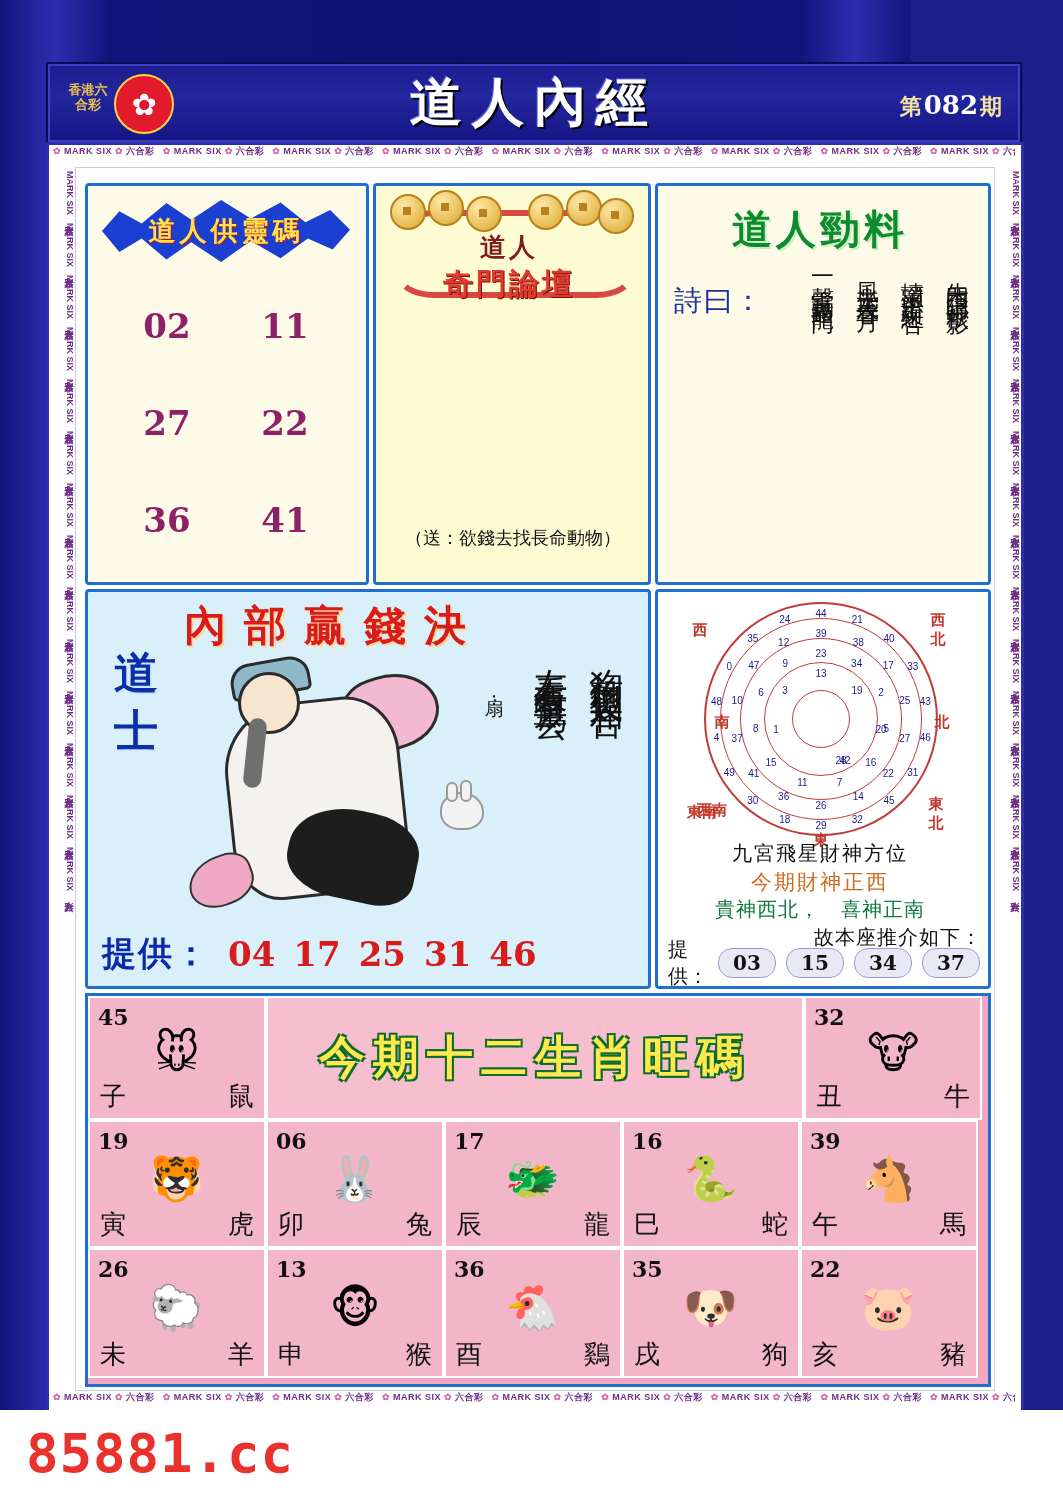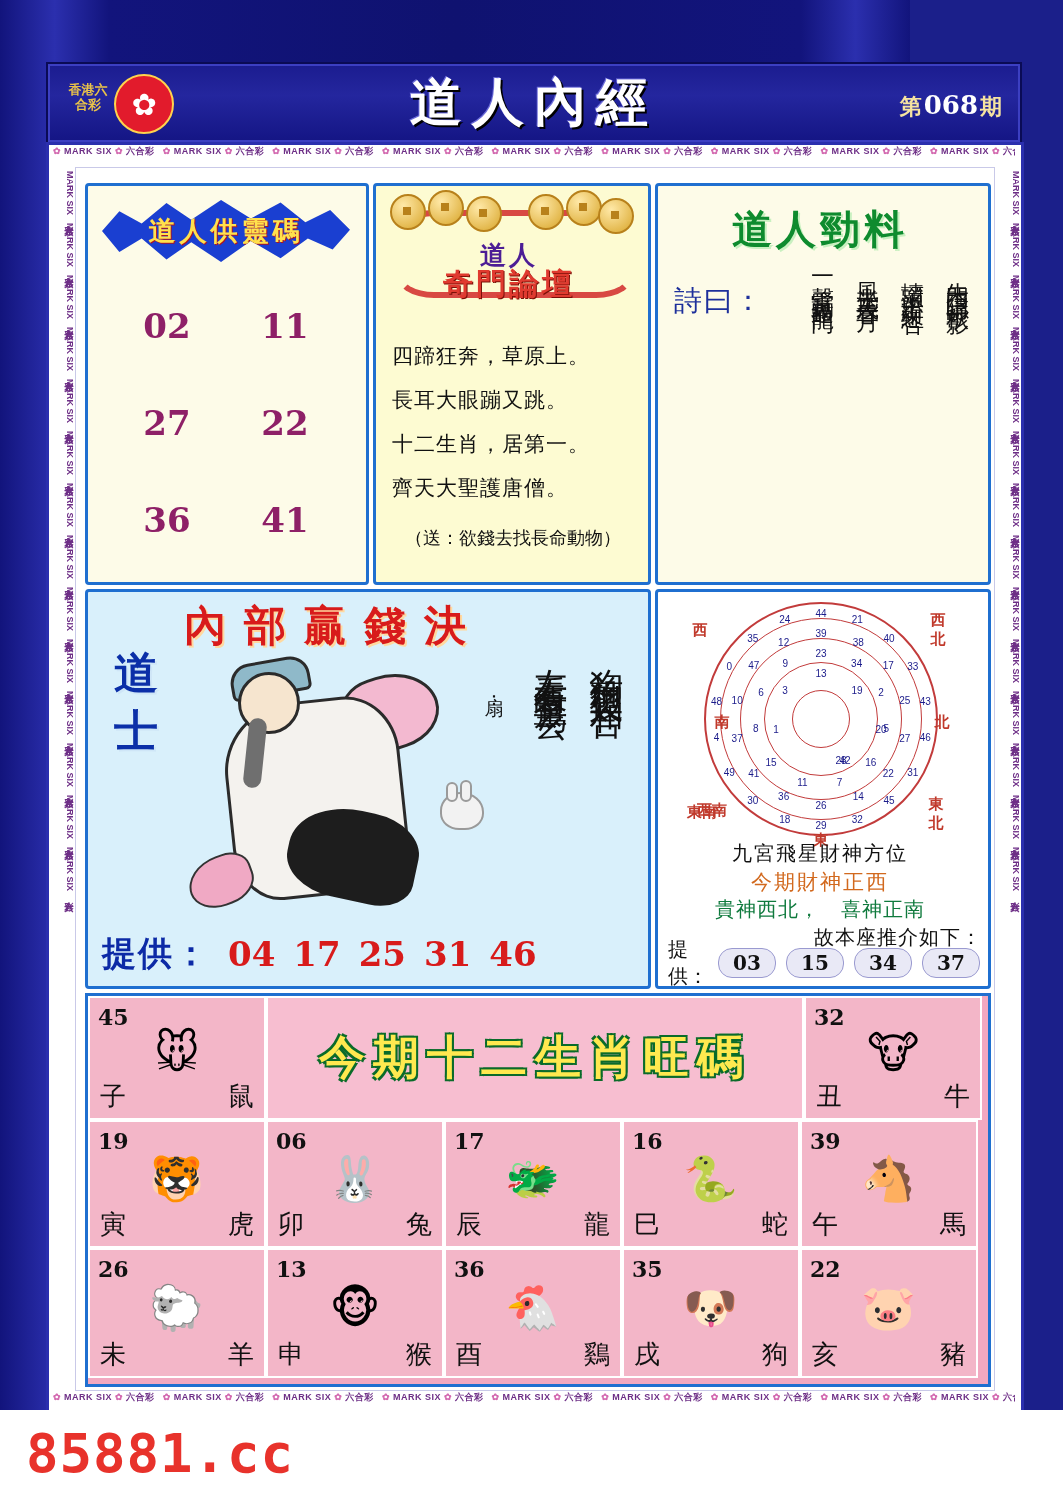--- a/index.html
+++ b/index.html
@@ -116,22 +116,22 @@
   }
   .coin:after{
     content:"";position:absolute;left:11px;top:11px;width:8px;height:8px;background:#b8811b;
   }
   .ribbon{
     position:absolute;left:18px;top:20px;width:230px;height:76px;
     border:6px solid #d22b2b;border-radius:40px/26px;
     border-left-color:transparent;border-right-color:transparent;opacity:.85;
   }
   .coin-title1{
-    position:absolute;left:0;top:48px;width:266px;text-align:center;
-    font-family:Liberation Mono, monospace;font-size:26px;font-weight:bold;color:#4c1d95;
+    position:absolute;left:0;top:40px;width:266px;text-align:center;
+    font-family:Liberation Mono, monospace;font-size:26px;font-weight:bold;color:#7f1d1d;
     letter-spacing:3px;
   }
   .coin-title2{
     position:absolute;left:0;top:74px;width:266px;text-align:center;
     font-family:"DejaVu Serif","Liberation Serif",serif;font-size:30px;font-weight:bold;color:#e03a2f;
     letter-spacing:3px;text-shadow:1px 1px 0 #7a1008;
   }
   .poem-lines{
     position:absolute;left:16px;top:148px;width:240px;
     font-family:"DejaVu Serif","Liberation Serif",serif;
@@ -343,21 +343,21 @@
 
 <div class="page">
 
   <div class="header">
     <div class="hdr-logo">
       <div class="lg-txt">香港六合彩</div>
       <div class="bauhinia">✿</div>
     </div>
     <div class="hdr-title">道人內經</div>
     <div class="hdr-issue">
-      <span>第</span><span class="num">068</span><span>期</span>
+      <span>第</span><span class="num">082</span><span>期</span>
     </div>
   </div>
 
   <div class="body-frame">
 
     <div class="mark-strip mark-top" id="markTop"><span class="mk"><span class="flower">✿</span> MARK SIX <span class="flower">✿</span> 六合彩 </span><span class="mk"><span class="flower">✿</span> MARK SIX <span class="flower">✿</span> 六合彩 </span><span class="mk"><span class="flower">✿</span> MARK SIX <span class="flower">✿</span> 六合彩 </span><span class="mk"><span class="flower">✿</span> MARK SIX <span class="flower">✿</span> 六合彩 </span><span class="mk"><span class="flower">✿</span> MARK SIX <span class="flower">✿</span> 六合彩 </span><span class="mk"><span class="flower">✿</span> MARK SIX <span class="flower">✿</span> 六合彩 </span><span class="mk"><span class="flower">✿</span> MARK SIX <span class="flower">✿</span> 六合彩 </span><span class="mk"><span class="flower">✿</span> MARK SIX <span class="flower">✿</span> 六合彩 </span><span class="mk"><span class="flower">✿</span> MARK SIX <span class="flower">✿</span> 六合彩 </span></div>
     <div class="mark-strip mark-bot" id="markBot"><span class="mk"><span class="flower">✿</span> MARK SIX <span class="flower">✿</span> 六合彩 </span><span class="mk"><span class="flower">✿</span> MARK SIX <span class="flower">✿</span> 六合彩 </span><span class="mk"><span class="flower">✿</span> MARK SIX <span class="flower">✿</span> 六合彩 </span><span class="mk"><span class="flower">✿</span> MARK SIX <span class="flower">✿</span> 六合彩 </span><span class="mk"><span class="flower">✿</span> MARK SIX <span class="flower">✿</span> 六合彩 </span><span class="mk"><span class="flower">✿</span> MARK SIX <span class="flower">✿</span> 六合彩 </span><span class="mk"><span class="flower">✿</span> MARK SIX <span class="flower">✿</span> 六合彩 </span><span class="mk"><span class="flower">✿</span> MARK SIX <span class="flower">✿</span> 六合彩 </span><span class="mk"><span class="flower">✿</span> MARK SIX <span class="flower">✿</span> 六合彩 </span></div>
     <div class="mark-strip mark-left" id="markLeft">
         <span class="vmk">MARK SIX</span>
         <span class="vmk">六合彩</span>
@@ -443,26 +443,20 @@
           <div class="coin" style="left:14px;top:4px"></div>
           <div class="coin" style="left:52px;top:0px"></div>
           <div class="coin" style="left:90px;top:6px"></div>
           <div class="coin" style="left:152px;top:4px"></div>
           <div class="coin" style="left:190px;top:0px"></div>
           <div class="coin" style="left:222px;top:8px"></div>
           <div class="coin-title1">道人</div>
           <div class="coin-title2">奇門論壇</div>
         </div>
         <div class="hl-yellow"></div>
-        <div class="poem-lines">
-          <div>四蹄狂奔，草原上。</div>
-          <div>長耳大眼蹦又跳。</div>
-          <div>十二生肖，居第一。</div>
-          <div>齊天大聖護唐僧。</div>
-        </div>
         <div class="poem-note">（送：欲錢去找長命動物）</div>
       </div>
 
       <div class="panelC">
         <div class="ttl">道人勁料</div>
         <div class="shiyue">詩曰：</div>
         <div class="vpoem">
           <span>朱門隱隱千秋影</span>
           <span>墻頭半出粉紅杏</span>
           <span>風光正茂春二月</span>

